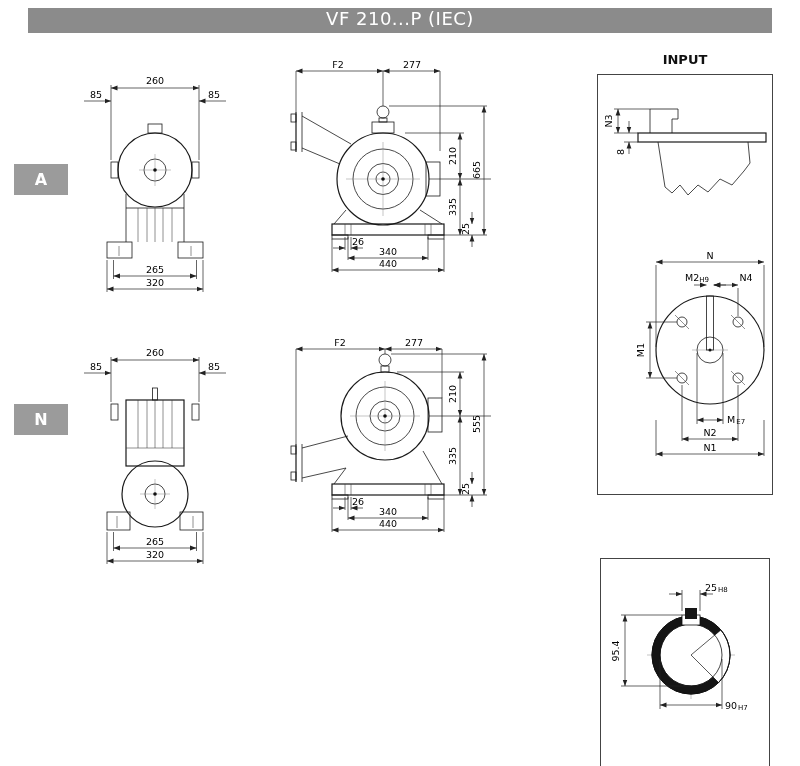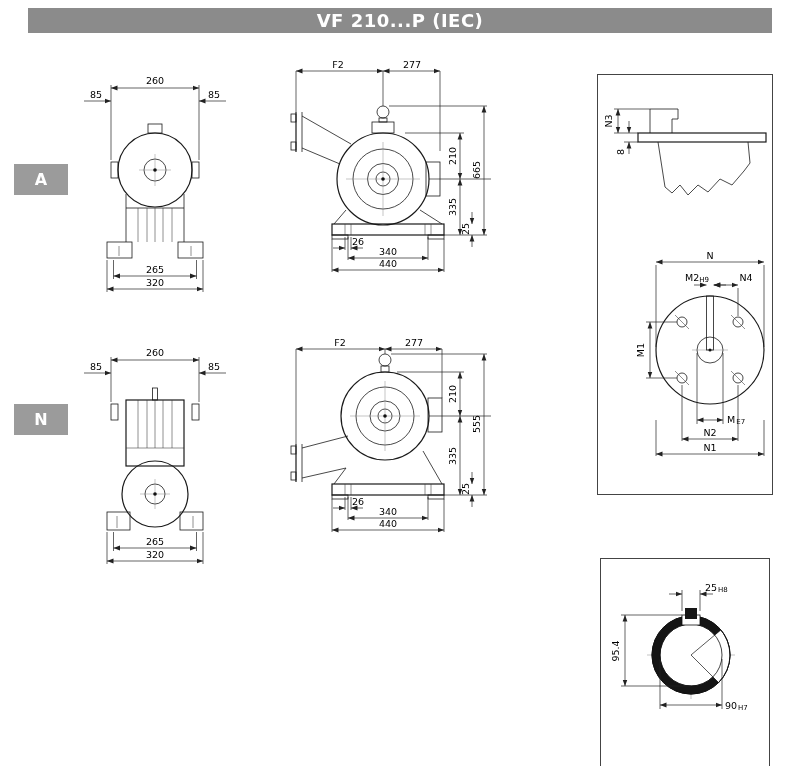--- a/index.html
+++ b/index.html
@@ -1,20 +1,20 @@
 <!DOCTYPE html>
 <html><head>
 <meta charset="utf-8">
 <style>
   *{box-sizing:border-box}
   html,body{margin:0;padding:0;background:#fff}
   body{font-family:"DejaVu Sans","Liberation Sans",sans-serif}
   .page{position:relative;width:800px;height:766px;background:#fff;overflow:hidden}
   .header{position:absolute;left:28px;top:8px;width:744px;height:25px;background:#8b8b8b;color:#fff;
-          font-size:18px;font-weight:bold;display:flex;align-items:center;justify-content:center;letter-spacing:.5px}
+          font-size:18px;font-weight:normal;display:flex;justify-content:center;letter-spacing:.5px}
   .badge{position:absolute;width:54px;height:31px;background:#9b9b9b;color:#fff;font-size:16px;font-weight:bold;
          display:flex;align-items:center;justify-content:center}
   .badge-a{left:14px;top:164px}
   .badge-n{left:14px;top:404px}
   .panel-title{position:absolute;font-size:13px;font-weight:bold;color:#111;text-align:center}
   .panel-box{position:absolute;border:1.2px solid #444;background:#fff}
   .abs{position:absolute}
   svg{overflow:visible;display:block}
   svg text{font-size:9.5px;fill:#000;text-anchor:middle;font-family:"DejaVu Sans","Liberation Sans",sans-serif}
   svg text.ta-s{text-anchor:start}
@@ -212,20 +212,21 @@
       <text x="70" y="169">26</text>
       <path d="M60 161 V184 M140 161 V184" class="ext"></path>
       <line x1="60" y1="182" x2="140" y2="182" marker-start="url(#ar)" marker-end="url(#ar)"></line>
       <text x="100" y="179">340</text>
       <path d="M44 163 V196 M156 163 V196" class="ext"></path>
       <line x1="44" y1="194" x2="156" y2="194" marker-start="url(#ar)" marker-end="url(#ar)"></line>
       <text x="100" y="191">440</text>
     </g>
   </svg>
 
+  <div class="panel-title" style="left:597px;top:52px;width:176px">INPUT</div>
   <div class="panel-box" style="left:597px;top:74px;width:176px;height:421px">
     <svg width="174" height="419" viewBox="0 0 174 419">
       <g class="ol">
         <rect x="40" y="58" width="128" height="9"></rect>
         <path d="M52 58 V34 H80 V44 H74 V58" class="w08"></path>
         <path d="M60 67 L67 112 L74 118 L82 110 L90 120 L100 110 L110 117 L122 104 L134 110 L146 96 L152 88 L150 67" class="w08"></path>
       </g>
       <g class="dim">
         <path d="M52 34 H16 M40 58 H16" class="ext"></path>
         <line x1="20" y1="34" x2="20" y2="58" marker-start="url(#ar)" marker-end="url(#ar)"></line>

